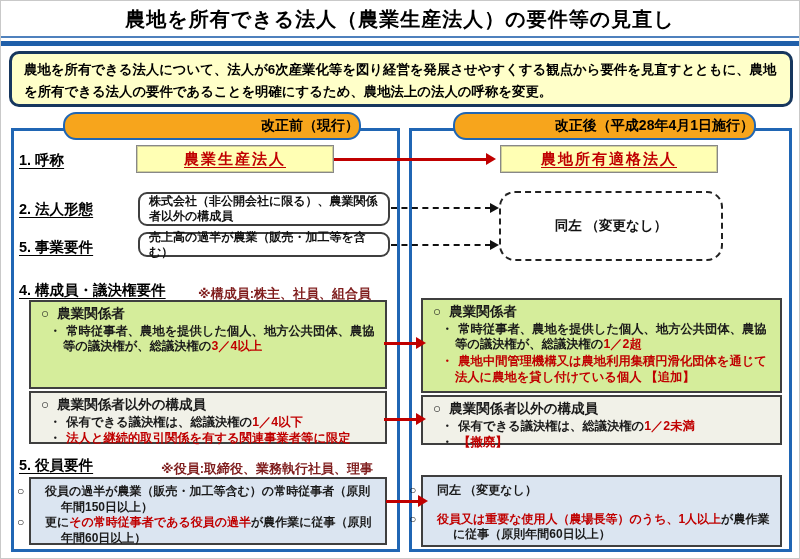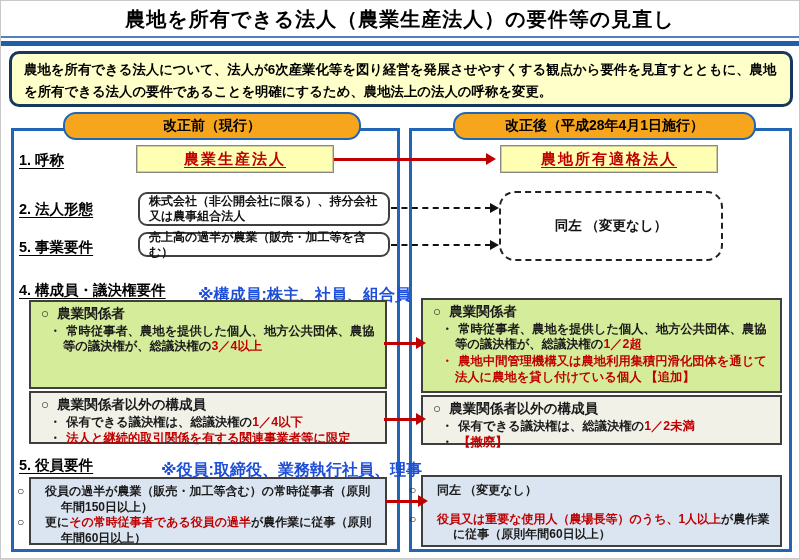--- a/index.html
+++ b/index.html
@@ -18,28 +18,28 @@
   .summary { position:absolute; left:8px; top:50px; width:784px; height:56px;
            background:#ffffc9; border:3px solid #17375e; border-radius:10px;
            padding:5px 12px 12px 12px; font-size:13.4px; line-height:1.65; color:#000; }
   
   .panel { position:absolute; top:127px; background:#fff; border:3px solid #2066b4; }
   .panel.before { left:10px;  width:389px; height:424px; }
   .panel.after  { left:408px; width:383px; height:424px; }
   
   .pill { position:absolute; top:111px; height:28px; background:#f7a51c;
           border:2px solid #2066b4; border-radius:13px; z-index:5;
-          display:flex; align-items:center; justify-content:center;
+          display:flex; align-items:center; justify-content:flex-end;
           font-size:14px; color:#000; }
   .pill.before { left:62px;  width:298px; }
   .pill.after  { left:452px; width:303px; }
   
   .sec-label { position:absolute; font-size:14.5px; color:#000;
           text-decoration:underline; text-underline-offset:3px; z-index:2; }
-  .sec-note  { position:absolute; font-size:16px; color:#1d4ed8; z-index:2; }
+  .sec-note  { position:absolute; font-size:13px; color:#7f1d1d; z-index:2; }
   
   .name-box { position:absolute; height:28px; background:#ffffb4; border:1px solid #888;
           box-shadow:0 0 0 1px #cfcf9a inset; display:flex; align-items:center; justify-content:center;
           font-size:15px; letter-spacing:2px; z-index:2; }
   .name-box span { color:#c00000; text-decoration:underline; text-underline-offset:3px; }
   
   .round-box { position:absolute; background:#fff; border:2px solid #3f3f3f; border-radius:9px;
           font-size:12px; line-height:1.25; padding:2px 9px; display:flex; align-items:center; z-index:2; }
   
   .dashed-box { position:absolute; left:498px; top:190px; width:224px; height:70px;
@@ -95,21 +95,21 @@
   <div class="name-box" style="left:135px; top:144px; width:198px;">
     <span>農業生産法人</span>
   </div>
   <div class="red-arrow" style="left:333px; top:157px; width:153px;"></div>
   <div class="name-box" style="left:499px; top:144px; width:218px;">
     <span>農地所有適格法人</span>
   </div>
 
   <div class="sec-label" style="left:18px; top:199px;">2. 法人形態</div>
   <div class="round-box" style="left:137px; top:191px; width:252px; height:34px;">
-    <span>株式会社（非公開会社に限る）、持分会社又は農事組合法人</span>
+    <span>株式会社（非公開会社に限る）、農業関係者以外の構成員</span>
   </div>
 
   <div class="sec-label" style="left:18px; top:237px;">5. 事業要件</div>
   <div class="round-box" style="left:137px; top:231px; width:252px; height:25px;">
     <span>売上高の過半が農業（販売・加工等を含む）</span>
   </div>
 
   <div class="dash-arrow" style="left:390px; top:206px; width:100px;"></div>
   <div class="dash-arrow" style="left:390px; top:243px; width:100px;"></div>
   <div class="dashed-box">

